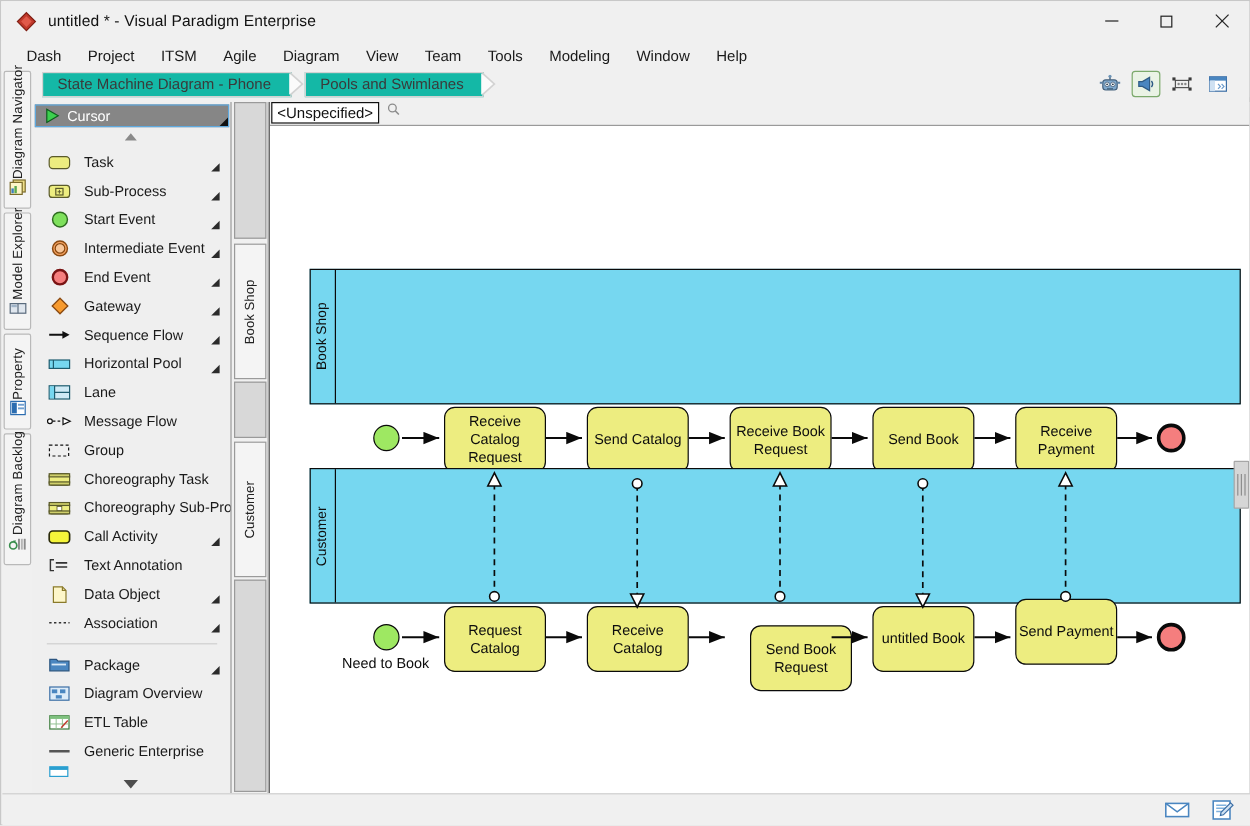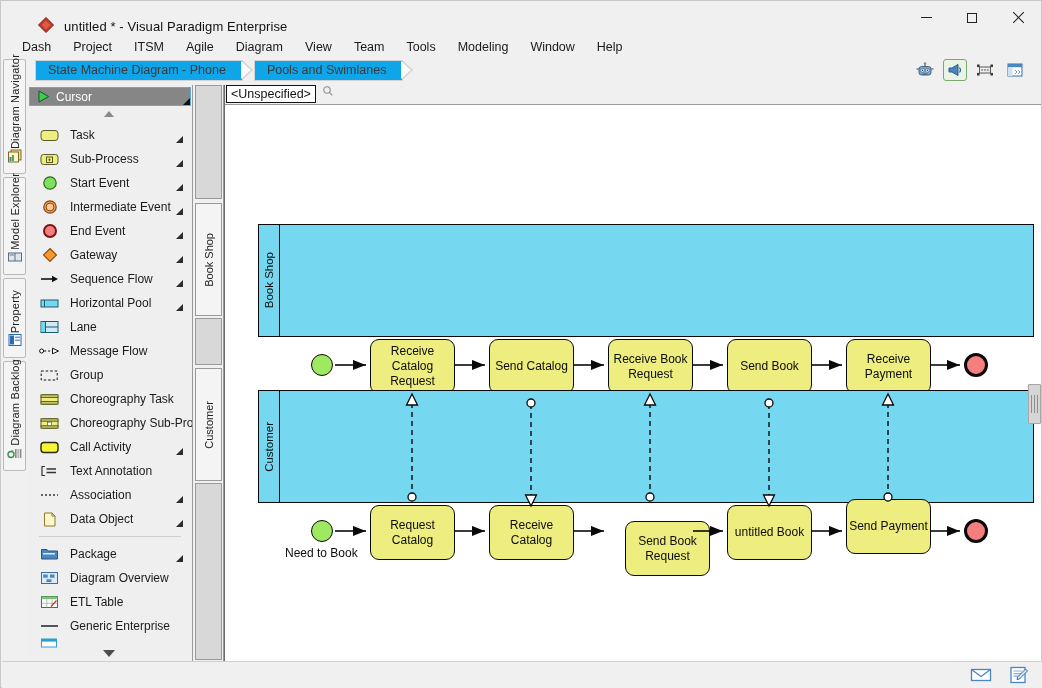--- a/index.html
+++ b/index.html
@@ -10,21 +10,21 @@
     font-size:12px;
     background:#f0f0f0;
     overflow:hidden;
     color:#1a1a1a;
   }
   #app { position:relative; width:1042px; height:688px; background:#f0f0f0;
          border:1px solid #c8c8c8; }
 
   
   #titlebar { position:absolute; left:0; top:0; width:1040px; height:33px;
-              background:#f0f0f0; display:flex; align-items:flex-end;padding-left:24px; }
+              background:#f0f0f0; display:flex; align-items:center; }
   #app-icon { width:18px; height:18px; margin-left:12px; position:relative; }
   #app-icon svg { display:block; }
   #title-text { margin-left:9px; font-size:13px; color:#111; letter-spacing:0.1px; }
   #win-buttons { margin-left:auto; display:flex; height:33px; }
   .winbtn { width:46px; height:33px; display:flex; align-items:center;
             justify-content:center; font-size:13px; color:#222; }
   .winbtn .glyph-min { display:block; width:11px; height:1px; background:#222; }
   .winbtn .glyph-max { display:block; width:10px; height:10px; border:1px solid #222; }
   .winbtn .glyph-close { display:block; width:13px; height:13px; position:relative; }
   .winbtn .glyph-close:before, .winbtn .glyph-close:after {
@@ -45,21 +45,21 @@
           display:flex; flex-direction:column-reverse; align-items:center;
           padding:4px 0; }
   .vtab .vlabel { writing-mode:vertical-rl; transform:rotate(180deg);
                   font-size:11px; color:#222; white-space:nowrap; letter-spacing:0.2px; }
   .vtab .vicon { margin-bottom:3px; }
 
   
   #crumbbar { position:absolute; left:26px; top:58px; width:1014px; height:22px;
               background:#f0f0f0; display:flex; align-items:center; }
   .crumb { position:relative; height:21px; display:flex; align-items:center;
-           background:#0ea5e9; border:1px solid #d2d2d2; color:#3a3a3a;
+           background:#14b8a6; border:1px solid #d2d2d2; color:#3a3a3a;
            font-size:12.5px; padding:0 16px 0 12px; margin-right:-1px; }
   .crumb .tip { position:absolute; right:-11px; top:-1px; width:0; height:0;
                 border-top:10.5px solid transparent; border-bottom:10.5px solid transparent;
                 border-left:11px solid #d2d2d2; }
   .crumb .tip2 { position:absolute; right:-9px; top:0px; width:0; height:0;
                 border-top:9.5px solid transparent; border-bottom:9.5px solid transparent;
                 border-left:10px solid #fbfbfb; }
   #crumbbar .crumb:first-child { margin-left:8px; }
 
   #tb-icons { margin-left:auto; display:flex; align-items:center; gap:6px;
@@ -465,36 +465,36 @@
           <svg width="20" height="12" viewBox="0 0 20 12">
               <path d="M5 1.5 H2 V10.5 H5" stroke="#333" fill="none" stroke-width="1.2"></path>
               <path d="M6.5 4 H16 M6.5 7.5 H16" stroke="#333" stroke-width="1.4"></path>
             </svg>
         </span>
         <span class="pi-label">Text Annotation</span>
       </div>
 
       <div class="pal-item">
         <span class="pi-icon">
-          <svg width="20" height="12" viewBox="0 0 20 12">
-              <path d="M1 6 H18" stroke="#333" stroke-width="1.3" stroke-dasharray="2,2"></path>
-            </svg>
-        </span>
-        <span class="pi-label">Association</span>
-        <span class="pi-arrow"></span>
-      </div>
-
-      <div class="pal-item">
-        <span class="pi-icon">
           <svg width="16" height="15" viewBox="0 0 16 15">
               <path d="M2.5 1 H10 L13 4 V14 H2.5 Z" fill="#fdf6c9" stroke="#8a7a2a"></path>
               <path d="M10 1 V4 H13" fill="none" stroke="#8a7a2a"></path>
             </svg>
         </span>
         <span class="pi-label">Data Object</span>
+        <span class="pi-arrow"></span>
+      </div>
+
+      <div class="pal-item">
+        <span class="pi-icon">
+          <svg width="20" height="12" viewBox="0 0 20 12">
+              <path d="M1 6 H18" stroke="#333" stroke-width="1.3" stroke-dasharray="2,2"></path>
+            </svg>
+        </span>
+        <span class="pi-label">Association</span>
         <span class="pi-arrow"></span>
       </div>
 
       <div class="pal-sep"></div>
 
       <div class="pal-item">
         <span class="pi-icon">
           <svg width="20" height="14" viewBox="0 0 20 14">
               <path d="M1.5 2.5 H7 L8.3 4 H17.5 V12 H1.5 Z" fill="#4a86c0" stroke="#2b5580"></path>
               <rect x="3" y="6" width="12" height="1.5" fill="#d9e8f5"></rect>

